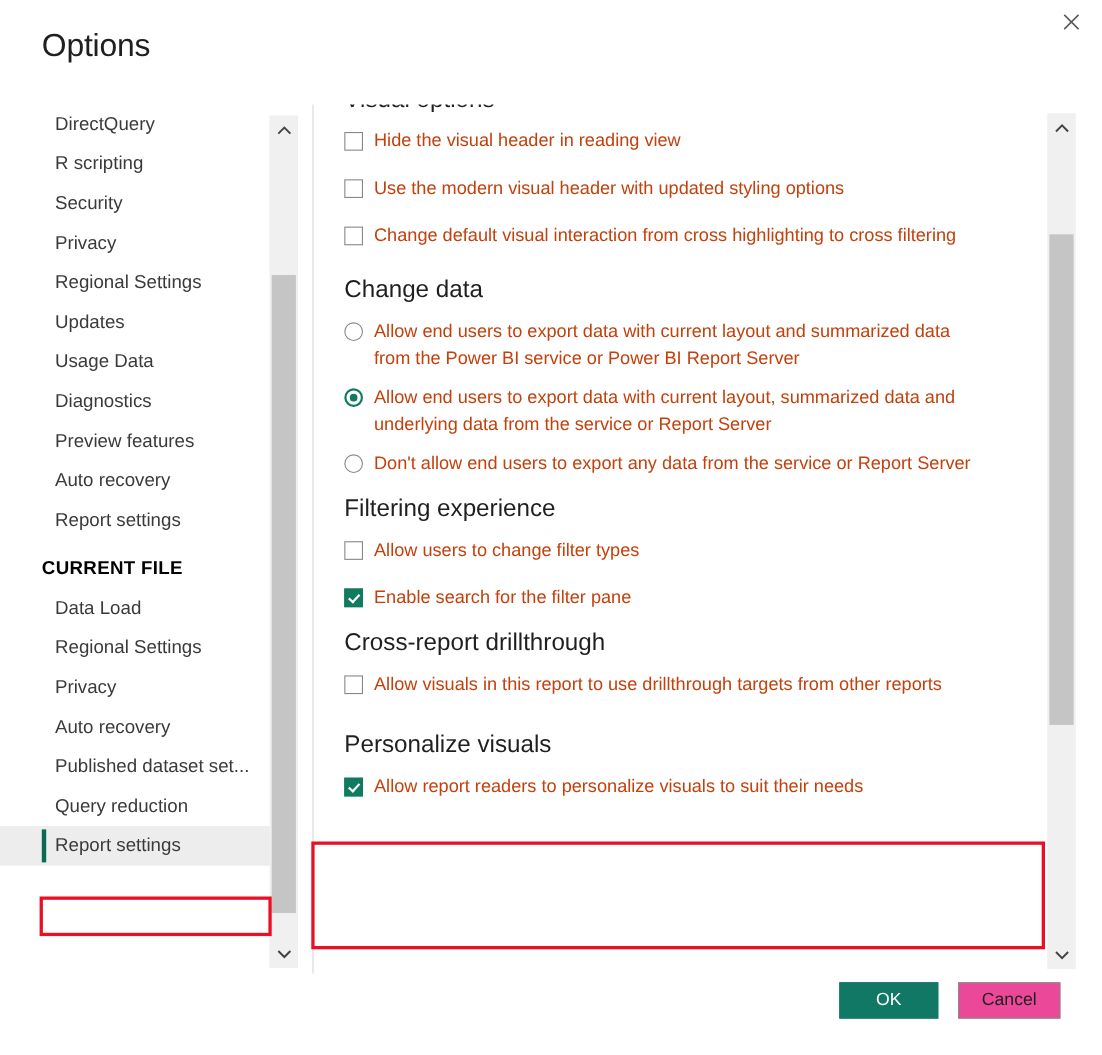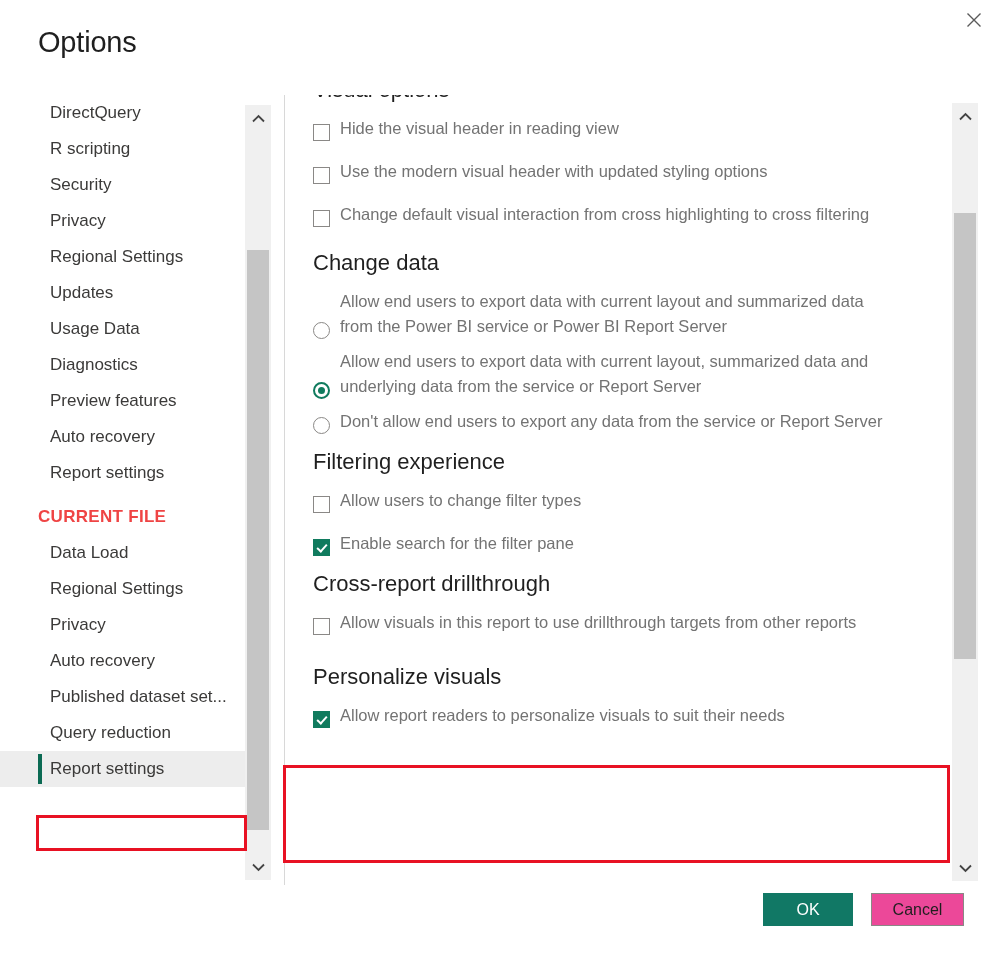--- a/index.html
+++ b/index.html
@@ -73,21 +73,21 @@
     bottom: 3px;
     width: 4px;
     background: #0b6a53;
   }
   .nav-group-header {
     height: 44px;
     line-height: 52px;
     padding-left: 38px;
     font-size: 17px;
     font-weight: bold;
-    color: #ef4444;
+    color: #000000;
     letter-spacing: 0.3px;
     white-space: nowrap;
   }
 
   
   .scrollbar {
     position: absolute;
     width: 26px;
     background: #f0f0f0;
   }
@@ -140,24 +140,24 @@
     font-size: 22px;
     font-weight: normal;
     color: #1f1f1f;
     padding: 0 0 4px 28px;
     line-height: 34px;
   }
   .section-header.tight { padding-top: 6px; }
 
   .opt-row {
     display: flex;
-    align-items: flex-end;
+    align-items: flex-start;
     padding: 5px 0 5px 28px;
     font-size: 16.5px;
-    color: #737373;
+    color: #c2410c;
     line-height: 25px;
     cursor: pointer;
   }
   .opt-row .opt-label {
     display: block;
     max-width: 560px;
   }
 
   
   .cbox {

